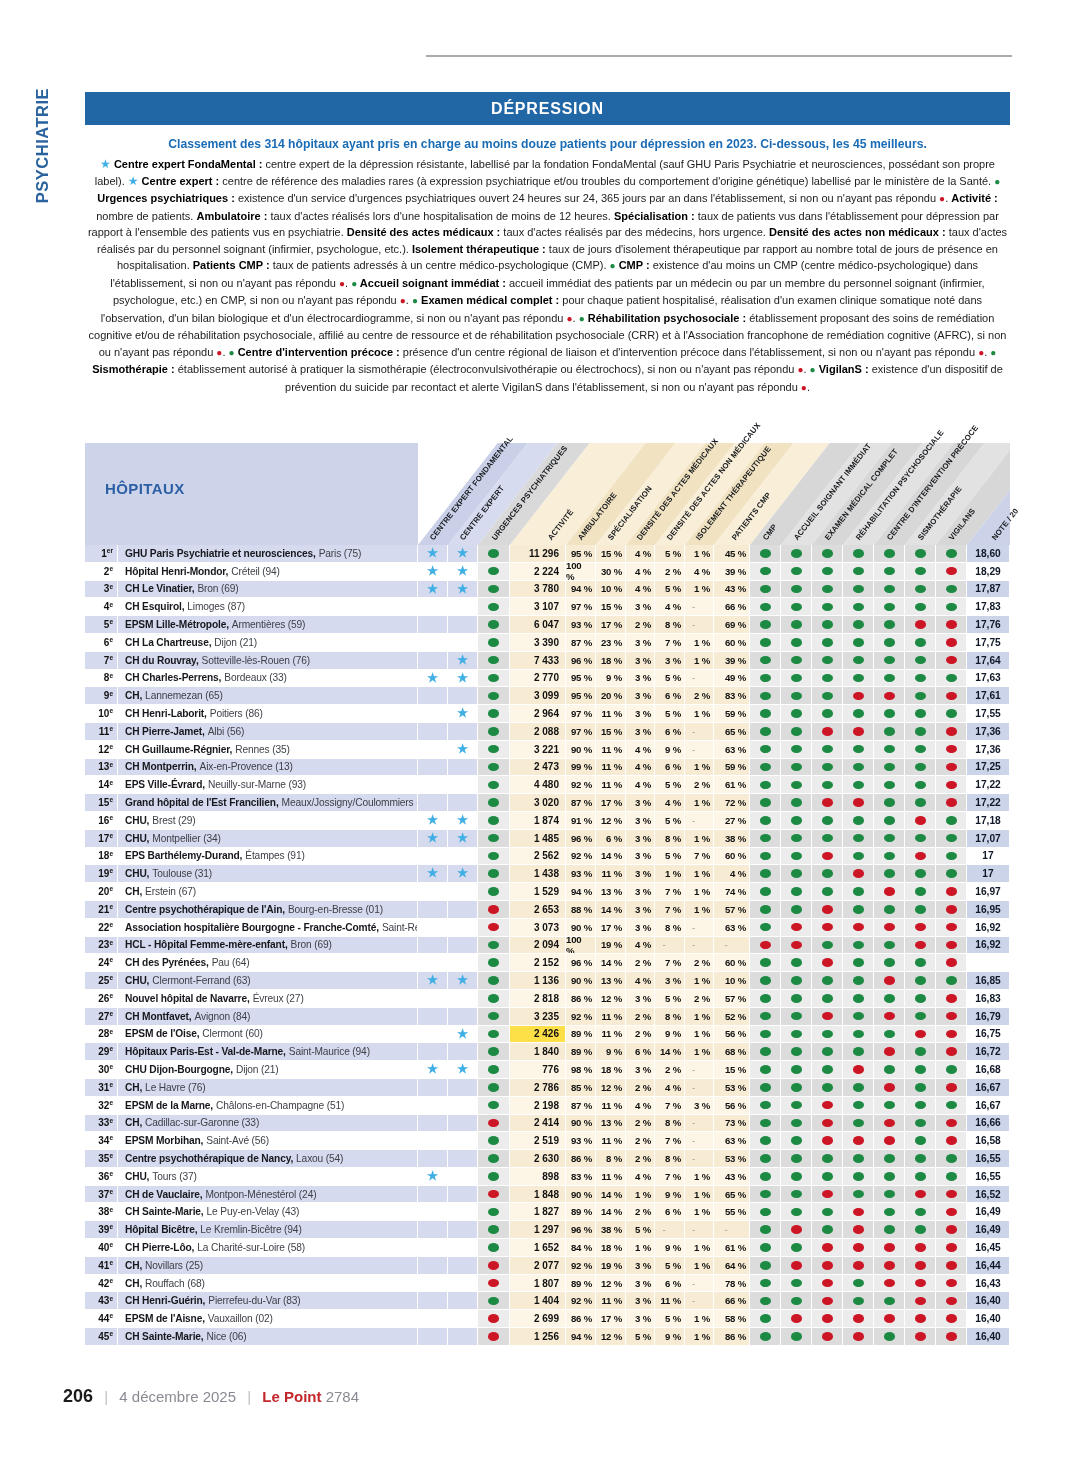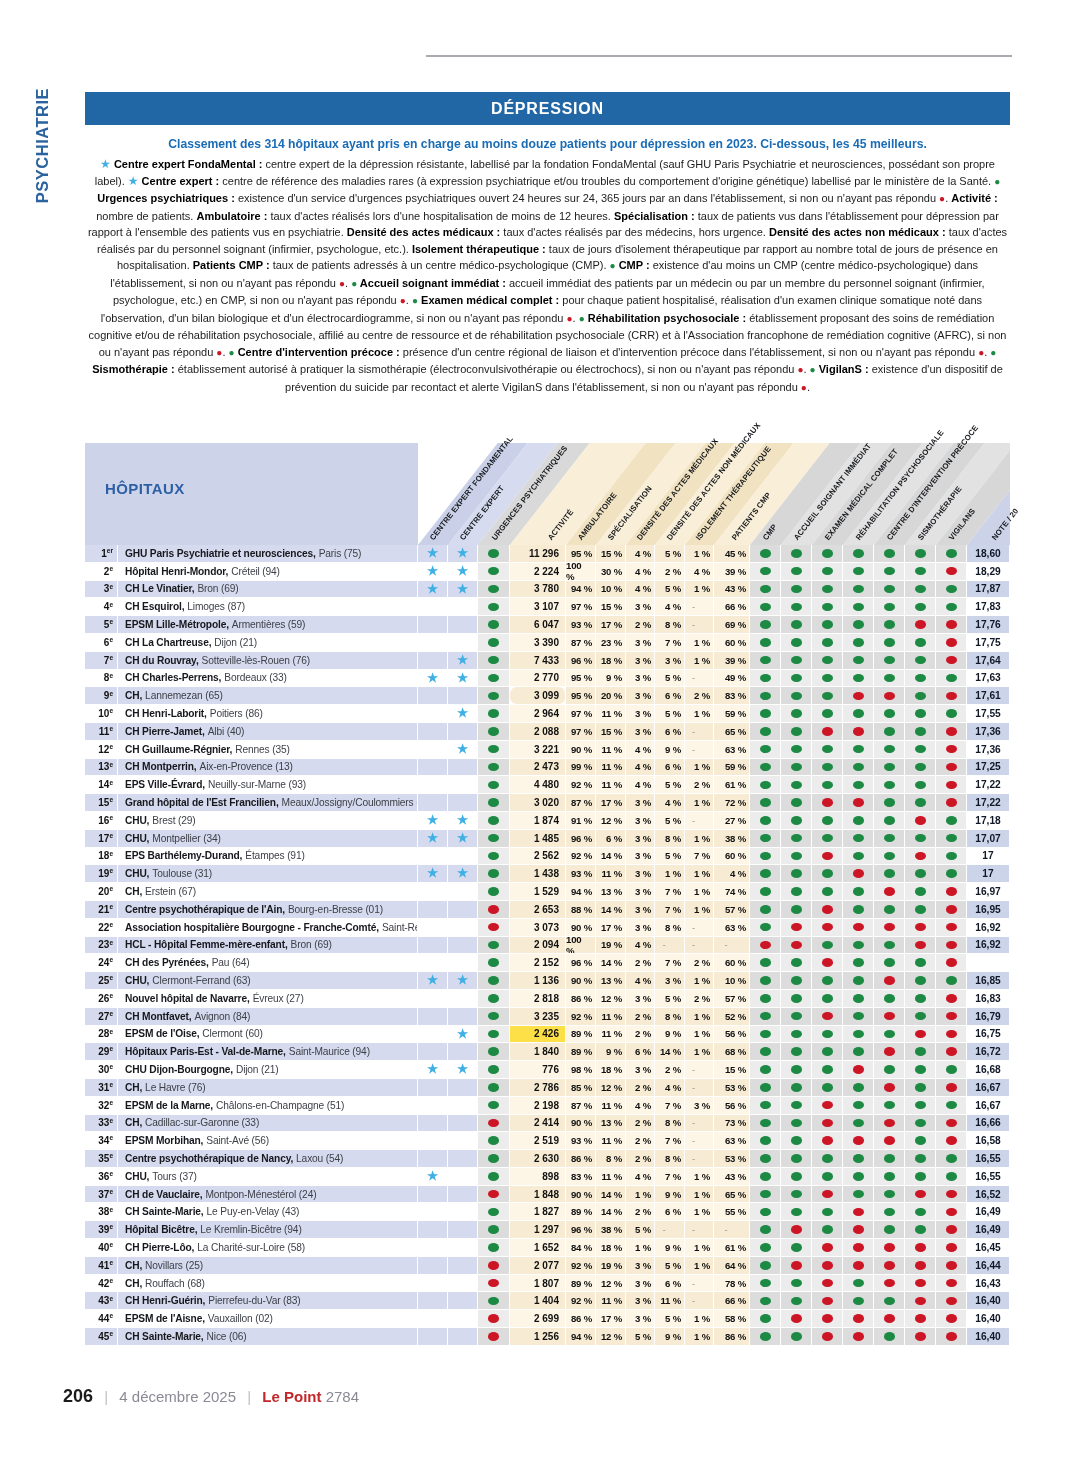--- a/index.html
+++ b/index.html
@@ -502,21 +502,21 @@
         </div>
         <div class="cell name" style="width: 300px; background: rgb(214, 218, 238);">
           <span class="hname">CH,</span>
           <span class="hcity">Lannemezan (65)</span>
         </div>
         <div class="cell" style="width: 30px; background: rgb(214, 218, 238);"></div>
         <div class="cell" style="width: 30px; background: rgb(214, 218, 238);"></div>
         <div class="cell" style="width: 32px; background: rgb(220, 220, 220);">
           <span class="dotEl" style="background: rgb(29, 138, 68);"></span>
         </div>
-        <div class="cell num" style="width: 56px; background: rgb(247, 236, 211); border-radius: 7px;">3 099</div>
+        <div class="cell num" style="width: 56px; background: rgb(247, 236, 211);">3 099</div>
         <div class="cell pct" style="width: 30px; background: rgb(247, 236, 211);">95 %</div>
         <div class="cell pct" style="width: 30px; background: rgb(247, 236, 211);">20 %</div>
         <div class="cell pct" style="width: 29px; background: rgb(247, 236, 211);">3 %</div>
         <div class="cell pct" style="width: 30px; background: rgb(247, 236, 211);">6 %</div>
         <div class="cell pct" style="width: 29px; background: rgb(247, 236, 211);">2 %</div>
         <div class="cell pct" style="width: 36px; background: rgb(247, 236, 211);">83 %</div>
         <div class="cell" style="width: 31px; background: rgb(220, 220, 220);">
           <span class="dotEl" style="background: rgb(29, 138, 68);"></span>
         </div>
         <div class="cell" style="width: 31px; background: rgb(220, 220, 220);">
@@ -585,21 +585,21 @@
         </div>
         <div class="cell note" style="width: 43px; background: rgb(255, 255, 255);">17,55</div>
       </div>
       <div class="row">
         <div class="cell rank" style="width: 33px; background: rgb(214, 218, 238);">
           <span>11</span>
           <sup>e</sup>
         </div>
         <div class="cell name" style="width: 300px; background: rgb(214, 218, 238);">
           <span class="hname">CH Pierre-Jamet,</span>
-          <span class="hcity">Albi (40)</span>
+          <span class="hcity">Albi (56)</span>
         </div>
         <div class="cell" style="width: 30px; background: rgb(214, 218, 238);"></div>
         <div class="cell" style="width: 30px; background: rgb(214, 218, 238);"></div>
         <div class="cell" style="width: 32px; background: rgb(220, 220, 220);">
           <span class="dotEl" style="background: rgb(29, 138, 68);"></span>
         </div>
         <div class="cell num" style="width: 56px; background: rgb(247, 236, 211);">2 088</div>
         <div class="cell pct" style="width: 30px; background: rgb(247, 236, 211);">97 %</div>
         <div class="cell pct" style="width: 30px; background: rgb(247, 236, 211);">15 %</div>
         <div class="cell pct" style="width: 29px; background: rgb(247, 236, 211);">3 %</div>

